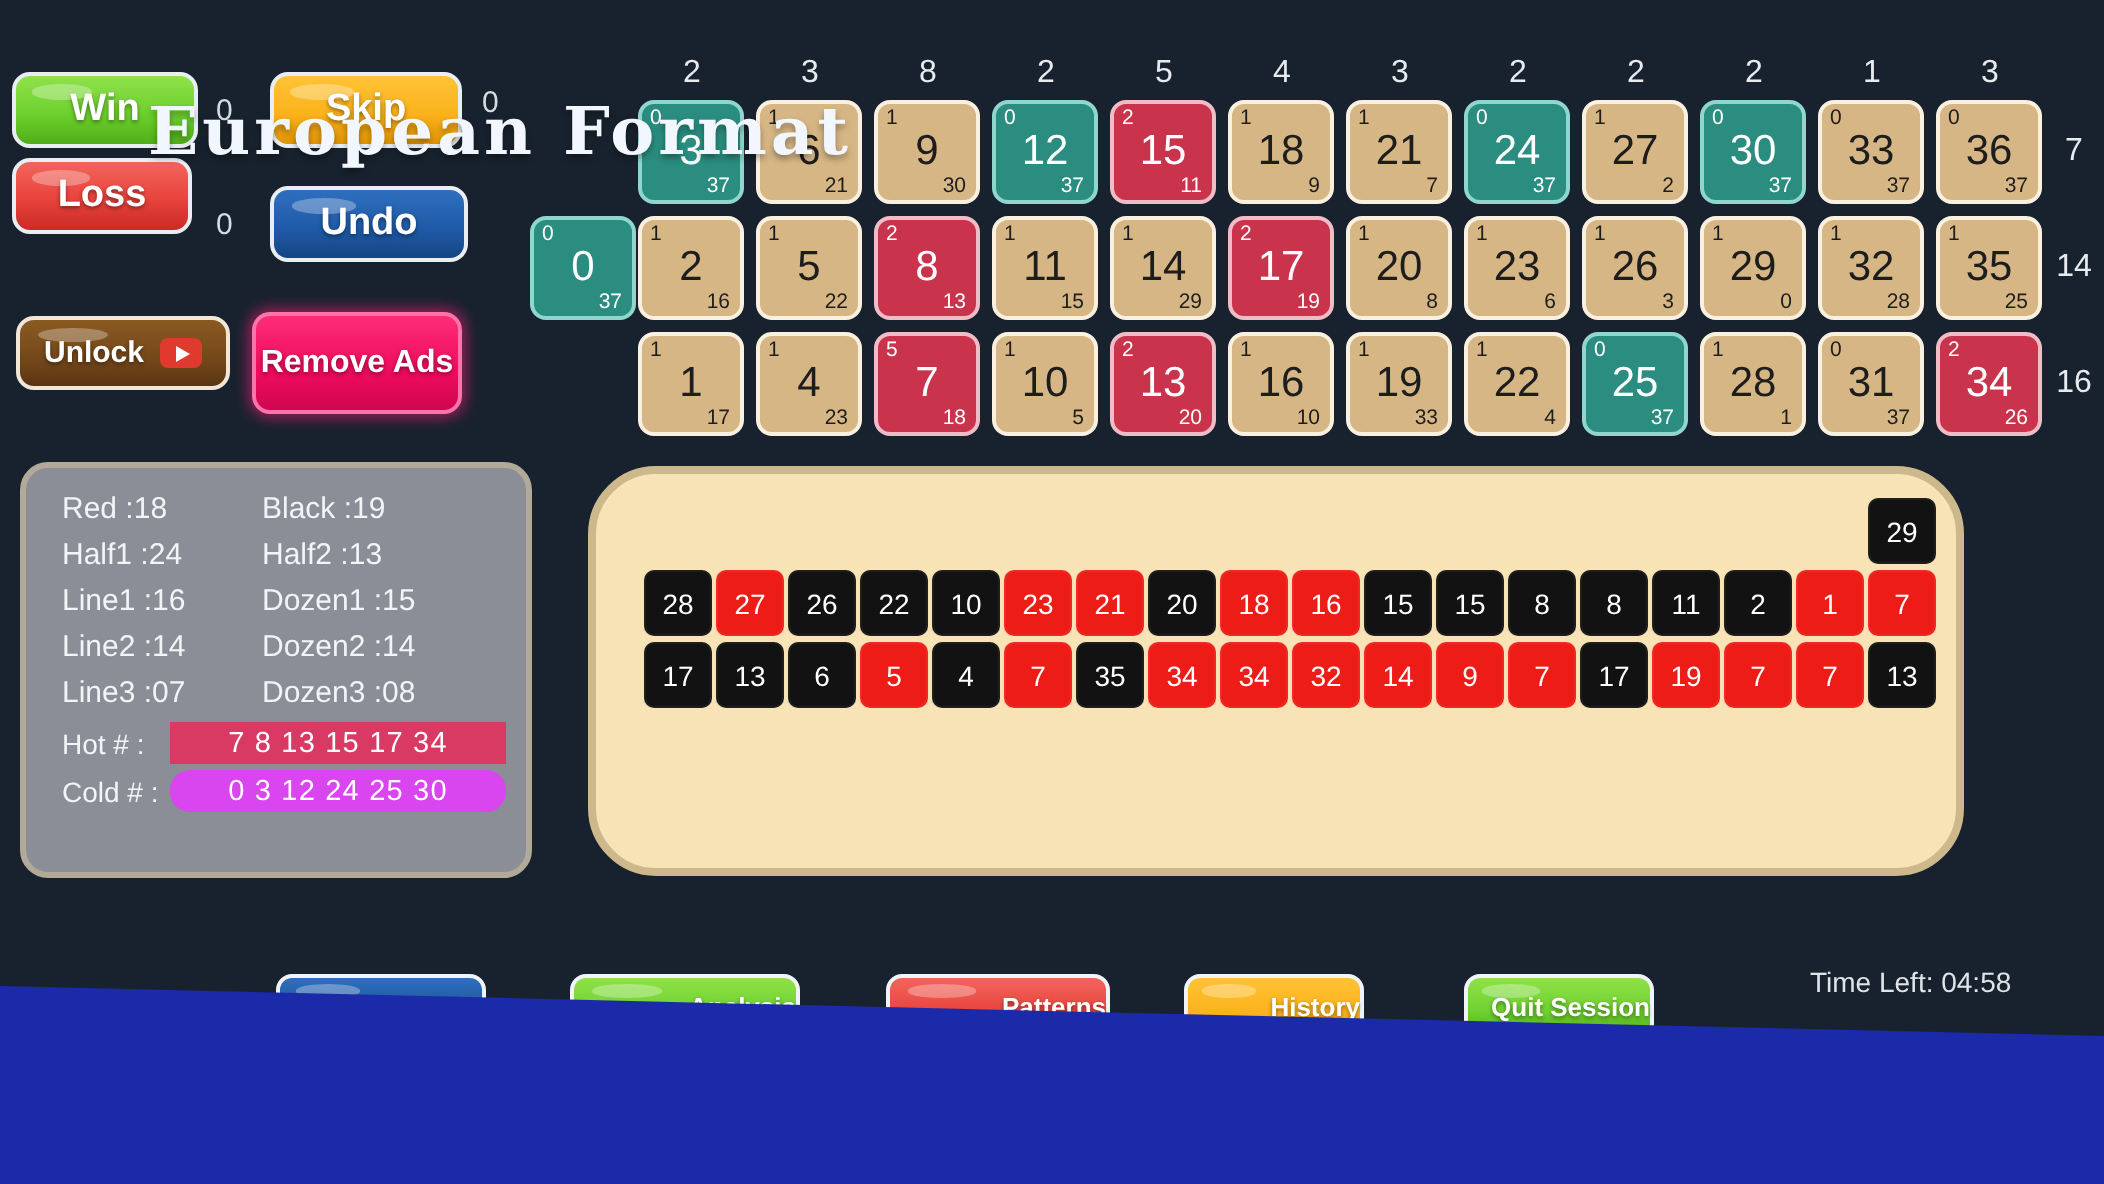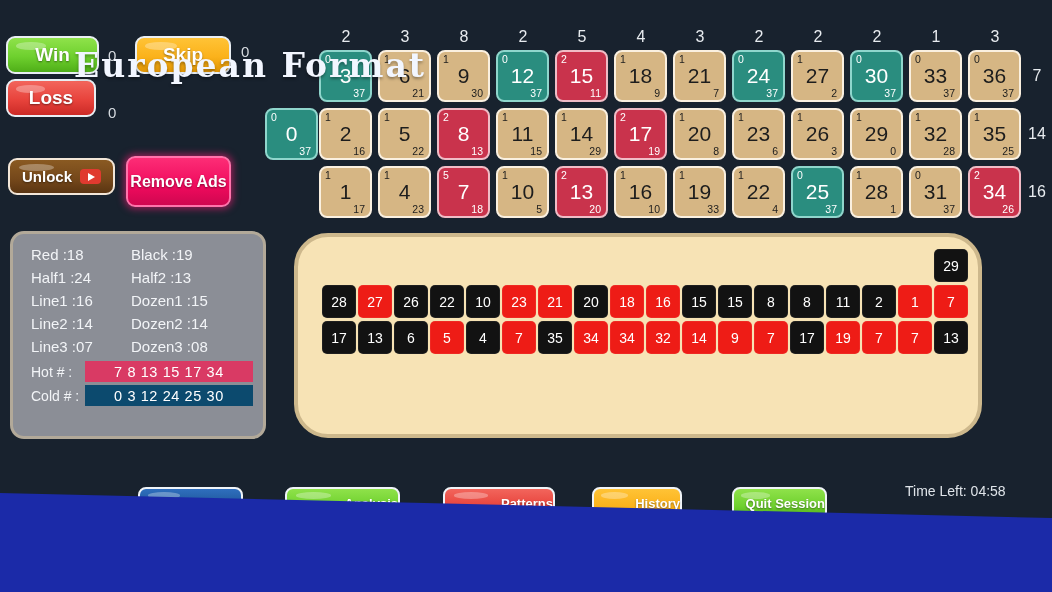--- a/index.html
+++ b/index.html
@@ -98,21 +98,21 @@
   .stat-col-b { flex: 1; padding-left: 6px; }
   .hot-row, .cold-row {
     display: flex; align-items: center;
     height: 21px; margin-top: 3px;
   }
   .hc-label { width: 72px; padding-left: 18px; color: #f2f4f7; font-size: 14px; }
   .hc-vals  { flex: 1; margin-right: 10px; height: 21px;
               display: flex; align-items: center; justify-content: center;
               color: #fff; font-size: 14.5px; letter-spacing: .6px; }
   .hot-vals  { background: #d93a64; }
-  .cold-vals { background: #0c4a6e; }
+  .cold-vals { background: #d946ef; border-radius: 10px; }
 
   
   #board { position: absolute; left: 265px; top: 28px; }
   .col-head {
     position: absolute; top: 0;
     width: 56px; text-align: center;
     color: #e7ebef; font-size: 16px;
   }
   .row-total {
     position: absolute; left: 757px;
@@ -219,20 +219,23 @@
   <div class="btn3d btn-skip">
     <span>Skip</span>
   </div>
   <div class="counter cnt-skip">0</div>
 
   <div class="btn3d btn-loss">
     <span>Loss</span>
   </div>
   <div class="counter cnt-loss">0</div>
 
+  <div class="btn3d btn-undo">
+    <span>Undo</span>
+  </div>
 
   <div class="btn3d btn-unlock">
     <span>Unlock</span>
     <span class="yt-icon">
         <i></i>
       </span>
   </div>
 
   <div class="btn3d btn-ads">
     <span>Remove Ads</span>

